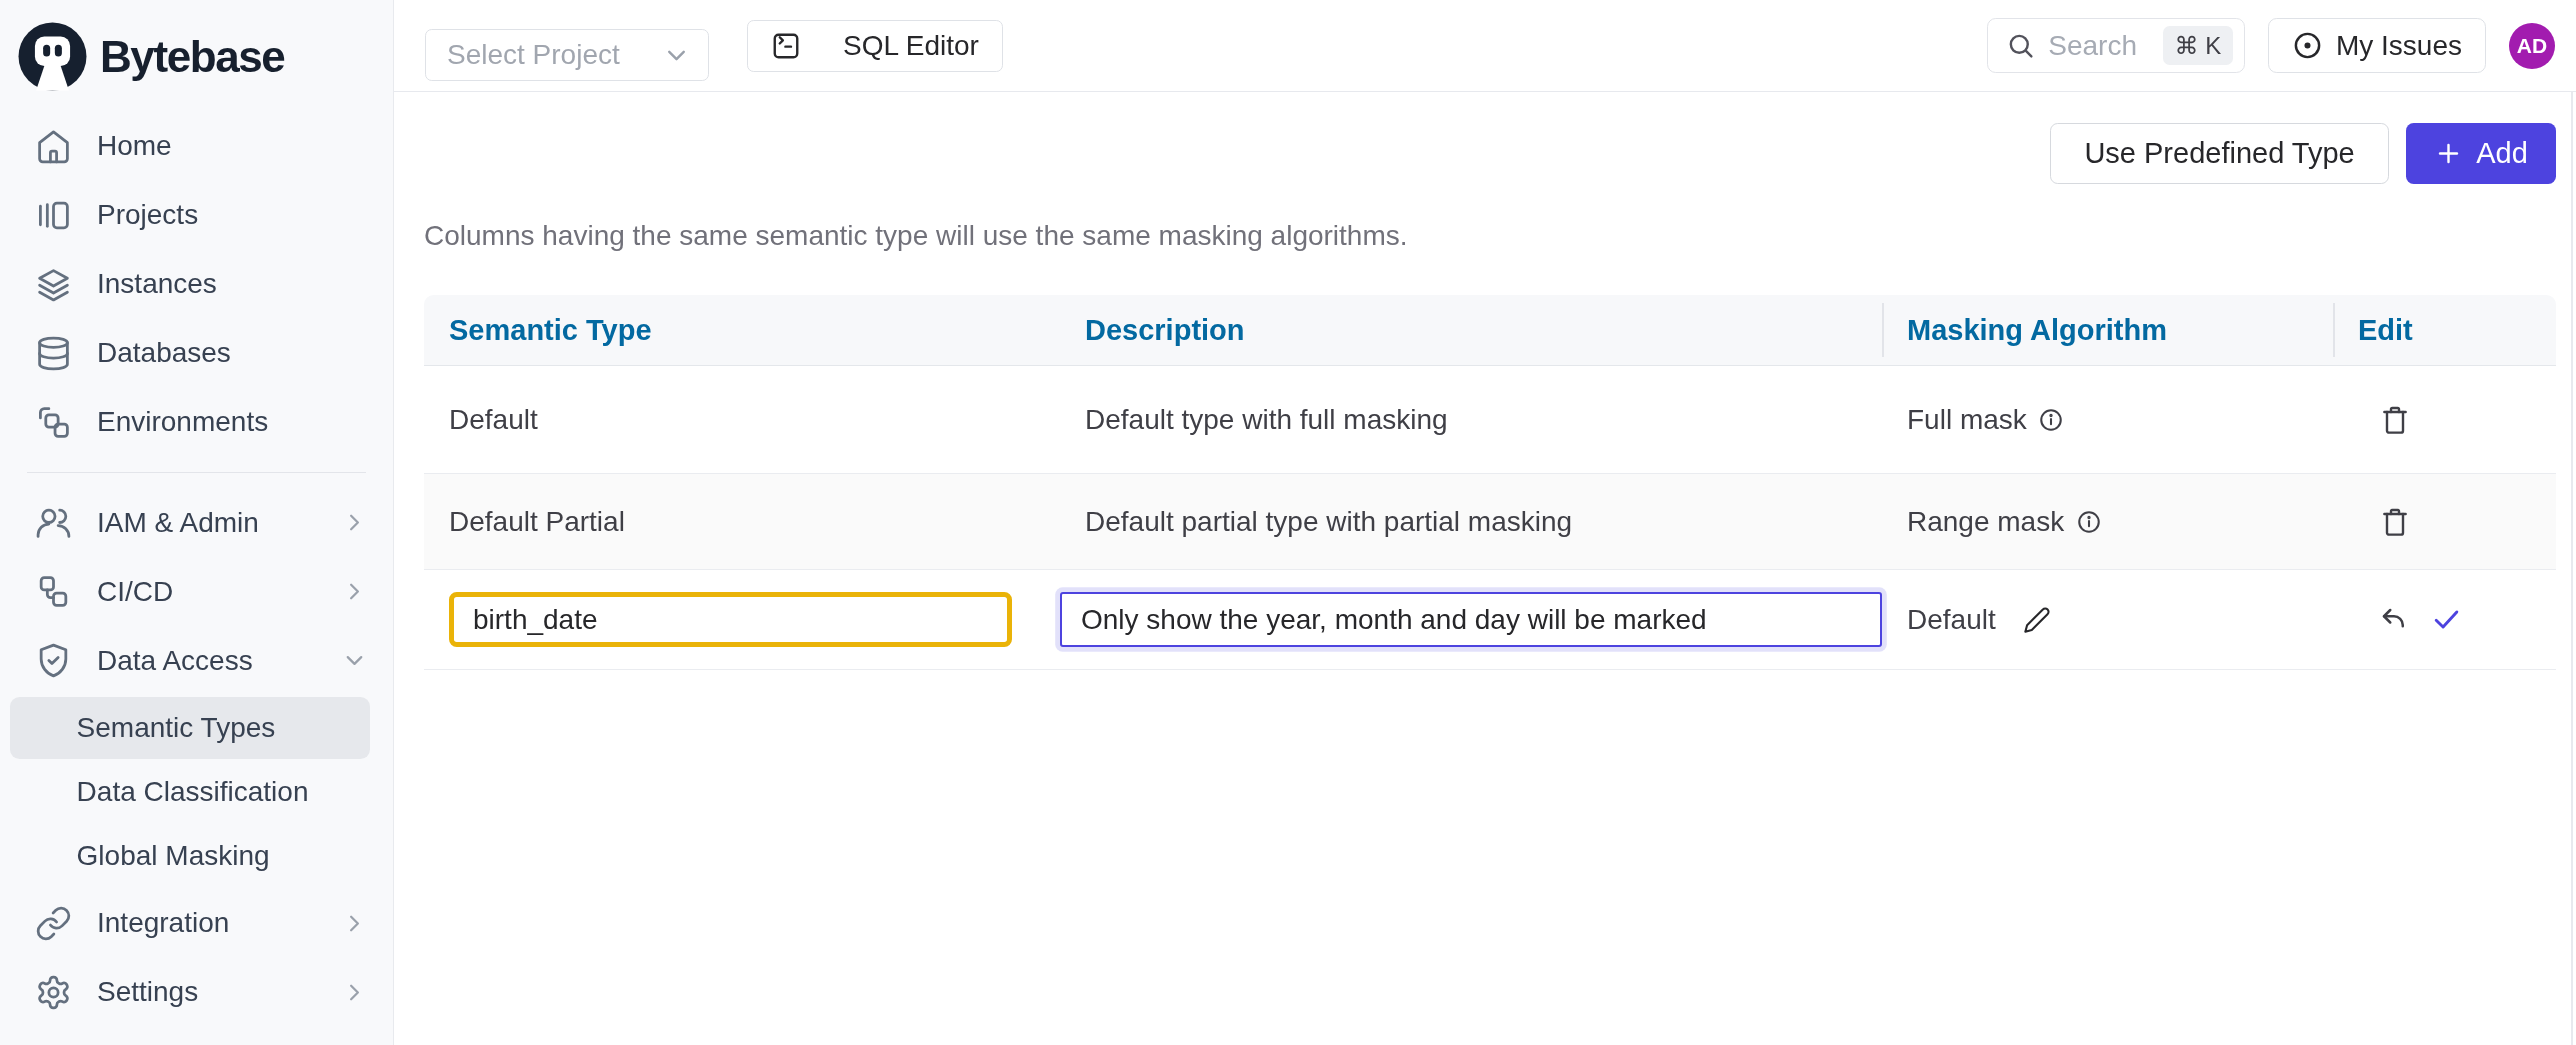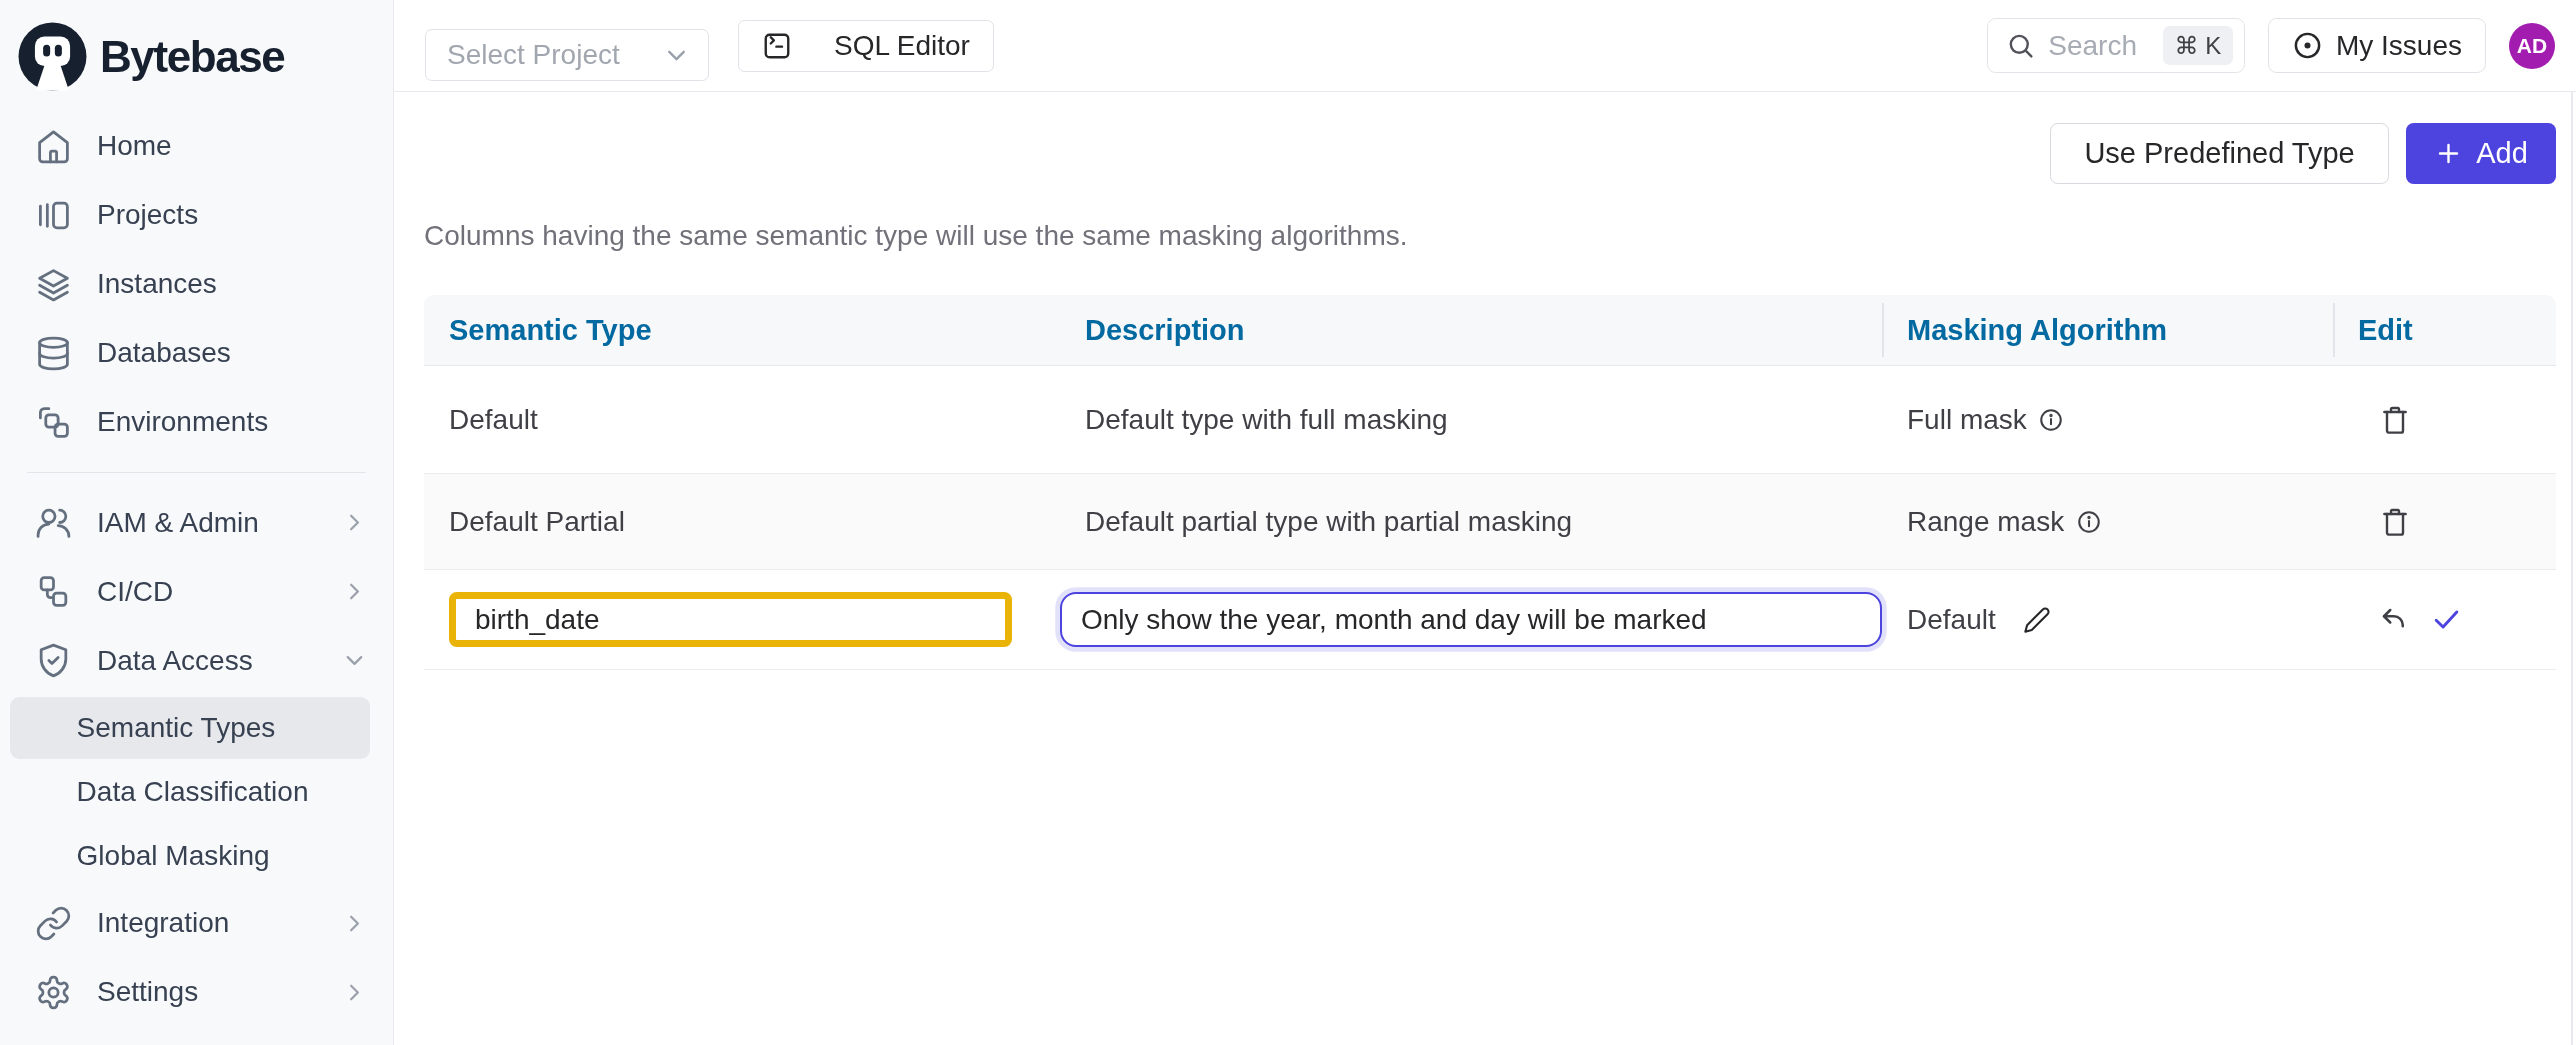--- a/index.html
+++ b/index.html
@@ -48,21 +48,21 @@
     display:flex; align-items:center; padding:0 17.3px 0 21px; background:#fff; cursor:pointer;margin-top:19px;
   }
   .select-project .ph { flex:1; color:#a1a6af; font-size:28px; }
   .select-project svg { width:29px; height:29px; color:#9aa1ab; }
   .btn-plain {
     height:52px; border:1px solid #dfe2e7; border-radius:6.7px; background:#fff;
     display:flex; align-items:center; gap:12.5px; font-size:28px; color:#27272a;
     padding:0 23px; cursor:pointer;
   }
   .btn-plain svg { width:30px; height:30px; color:#27272a; }
-  .sql-editor { margin-left:29px;gap:42px; }
+  .sql-editor { margin-left:38px;gap:42px; }
   .topbar-spacer { flex:1 1 auto; }
   .search-box {
     width:258px; height:55px; border:1px solid #e2e4e9; border-radius:8.7px; background:#fff;
     display:flex; align-items:center; gap:13.5px; padding:0 11.6px 0 17.3px; cursor:text;
   }
   .search-box .sicon { width:29px; height:29px; color:#52525b; display:flex; }
   .search-box .sicon svg { width:29px; height:29px; }
   .search-box .stext { flex:1; color:#a6abb4; font-size:28px; }
   .kbd {
     background:#eef0f3; border-radius:6.7px; padding:5.8px 11.6px;
@@ -117,26 +117,26 @@
   .icon-btn { background:none; border:none; cursor:pointer; display:flex; align-items:center; padding:0; }
   .trash { width:32px; height:32px; color:#3f3f46; margin-left:21px; }
   .trash svg { width:32px; height:32px; }
   .pencil { width:28px; height:28px; color:#27272a; margin-left:15.4px; }
   .pencil svg { width:28px; height:28px; }
   .undo { width:30px; height:30px; color:#3f3f46; margin-left:21px; }
   .undo svg { width:30px; height:30px; }
   .check { width:33px; height:33px; margin-left:21px; }
   .check svg { width:33px; height:33px; }
   .cell-input {
-    height:55px; width:563px; border:7px solid #eab308; border-radius:7.7px;
+    height:55px; width:563px; border:5px solid #eab308; border-radius:7.7px;
     font-family:"Liberation Sans", sans-serif; font-size:28px; color:#27272a;
     padding:0 19px; background:#fff; outline:none;
   }
   .cell-input.focused {
-    width:896px; border:2.9px solid #4d43df; border-radius:16px;
+    width:896px; border:2.9px solid #4d43df; border-radius:3px;
     box-shadow:0 0 0 4.8px rgba(77,67,223,0.16);
   }
   .desc-cell-input { padding-left:0 !important; }
 </style>
 </head>
 <body>
 
 <aside class="sidebar">
   <div class="logo">
     <svg viewBox="0 0 64 64">

